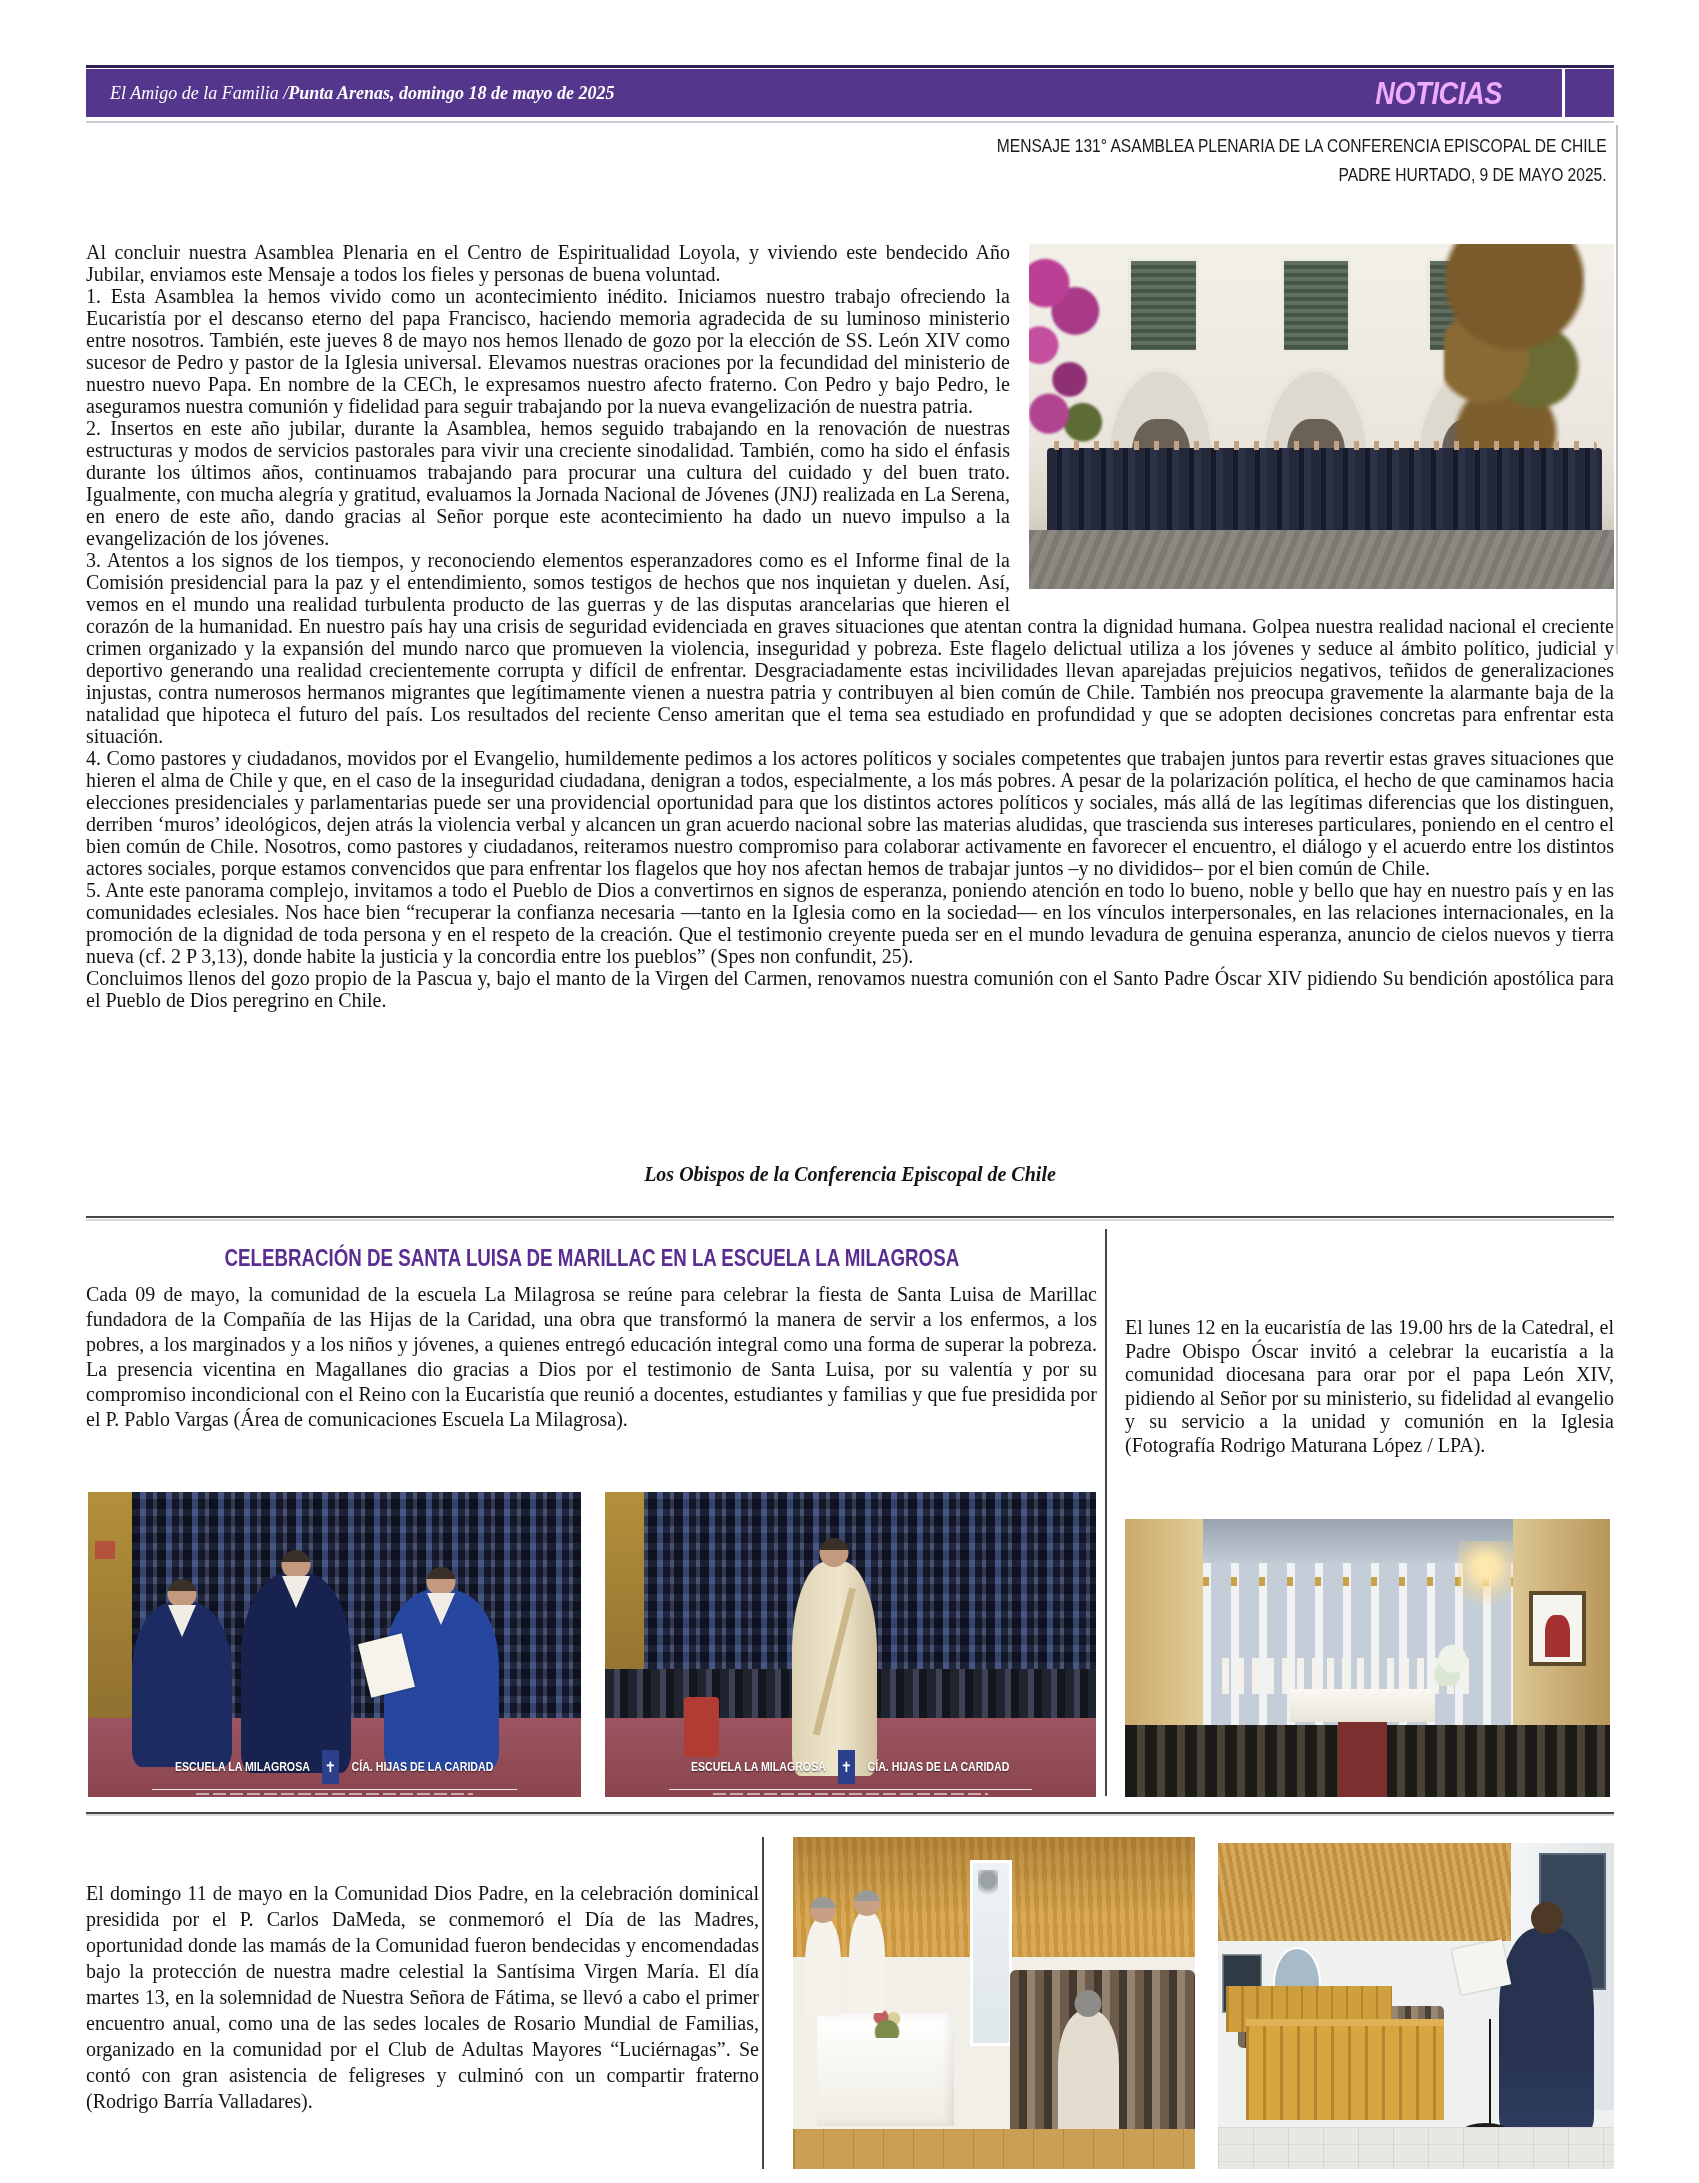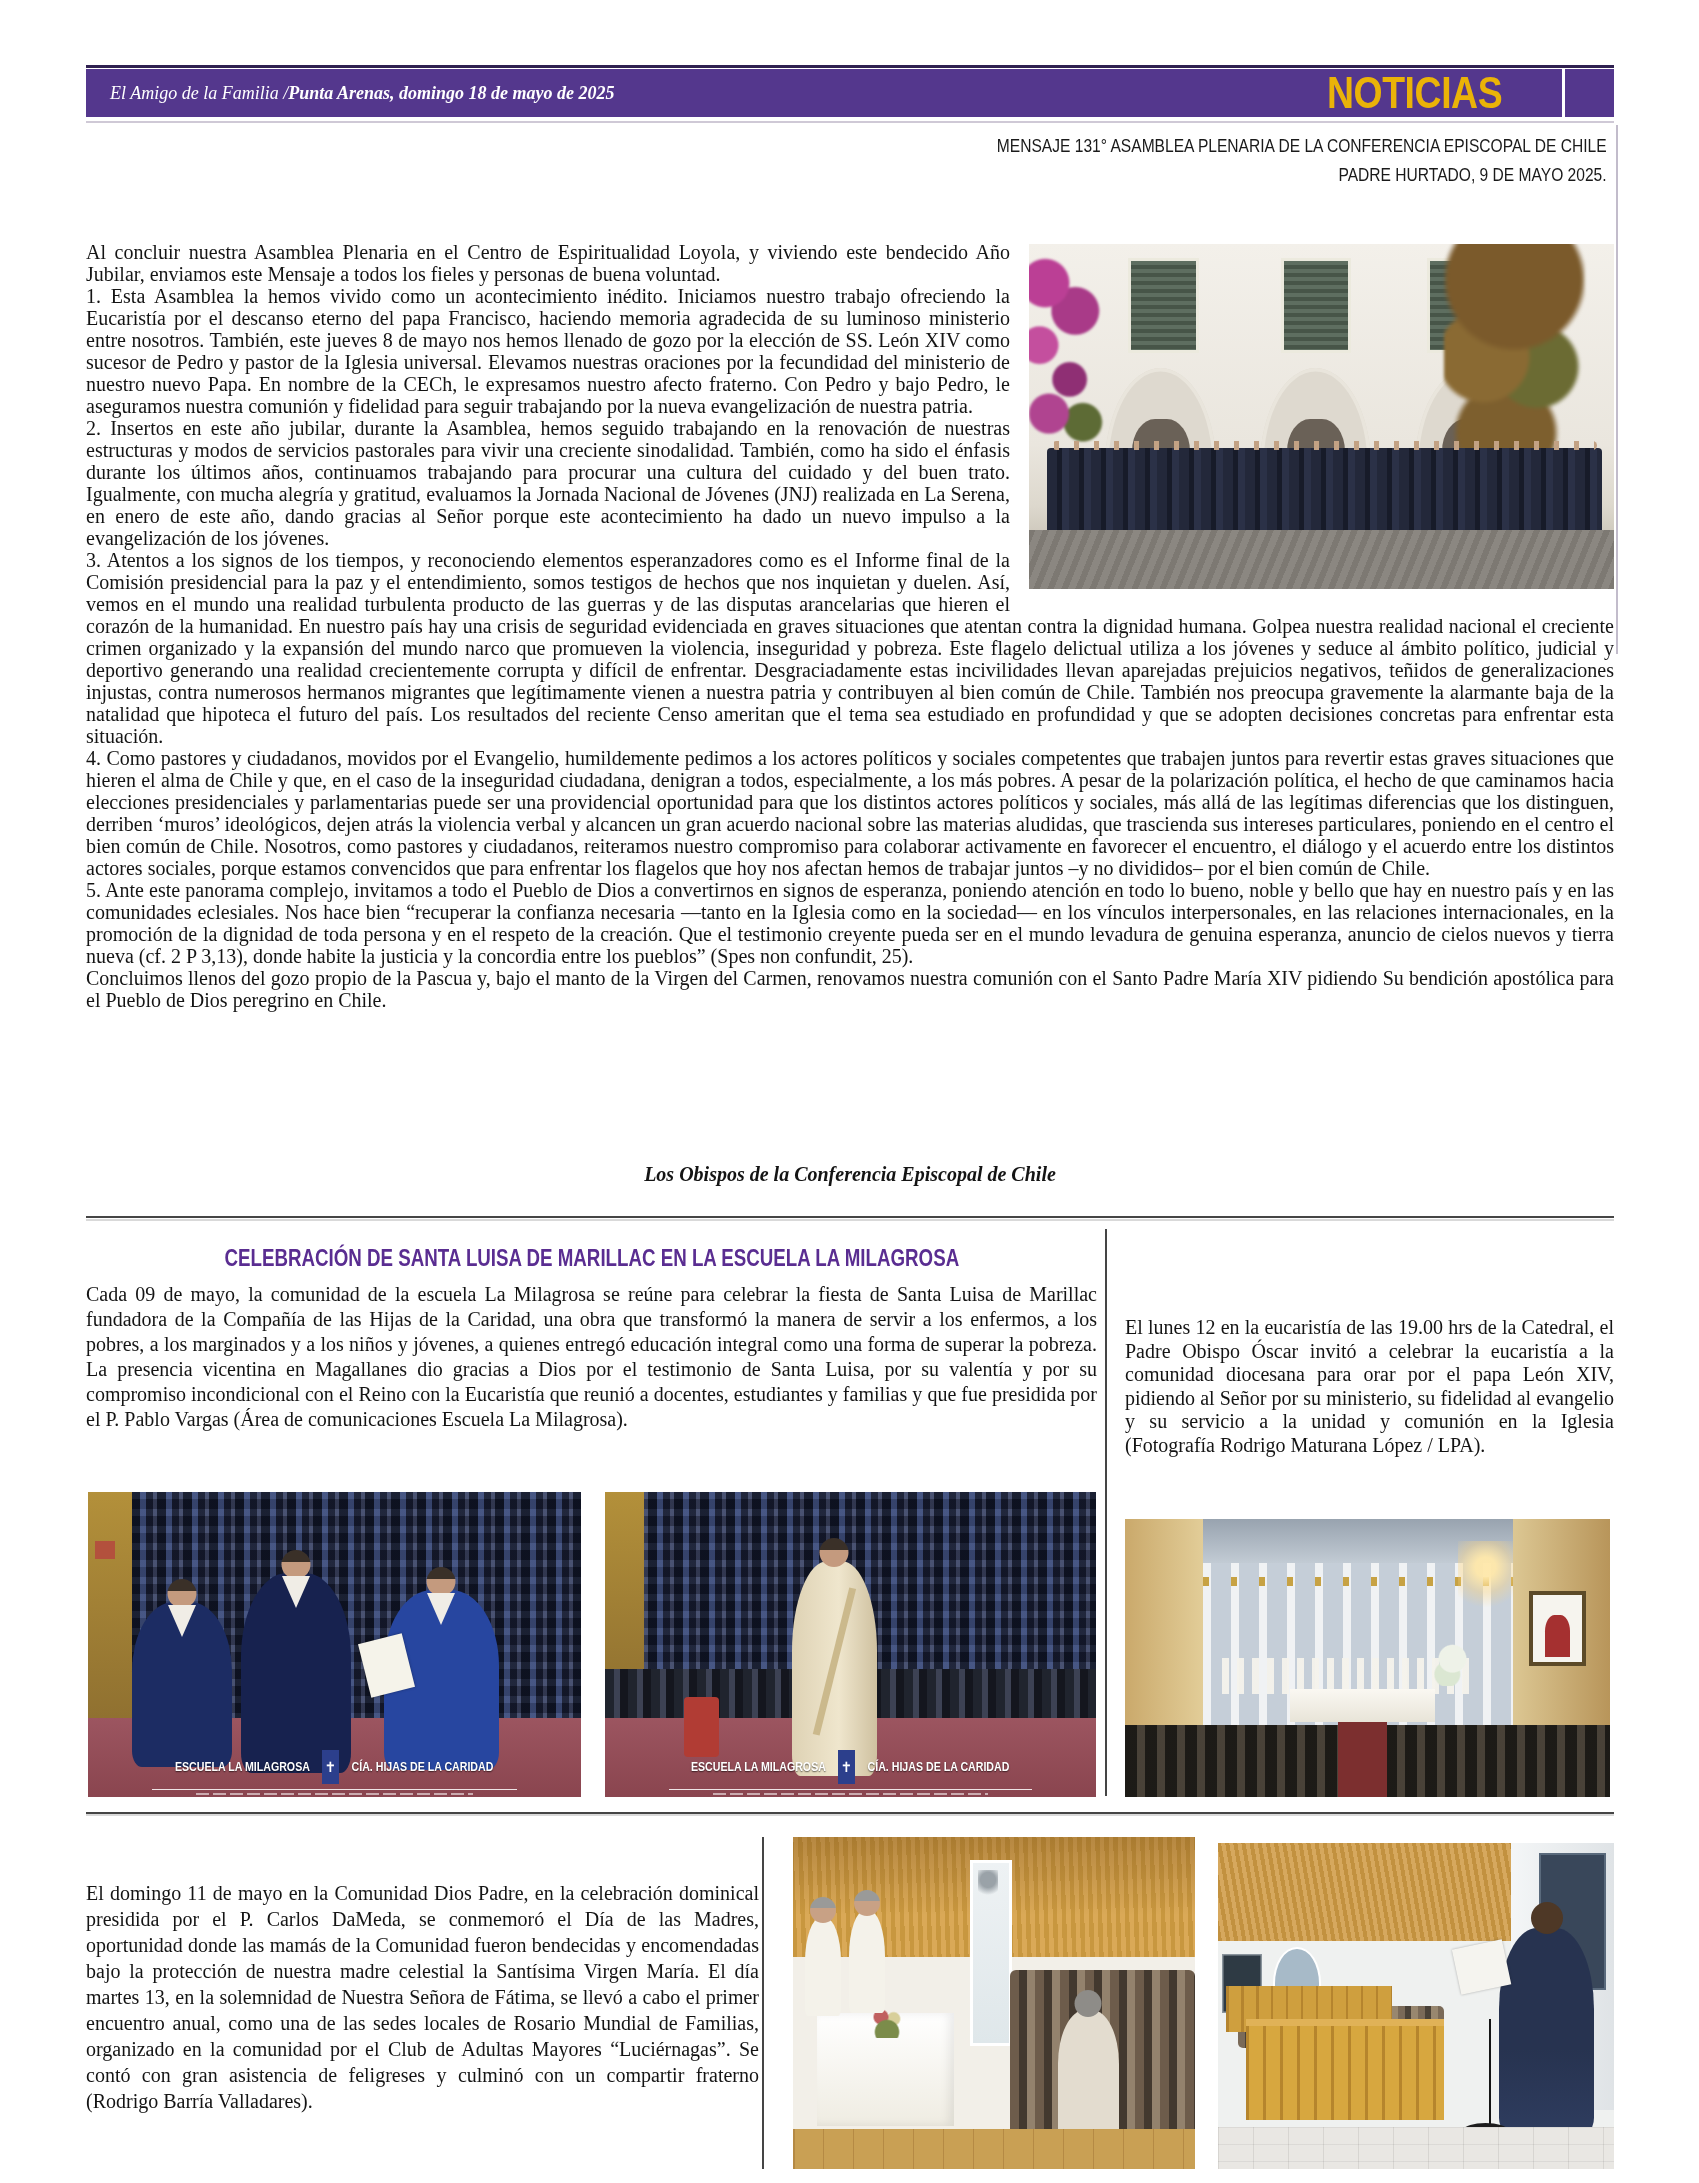--- a/index.html
+++ b/index.html
@@ -10,22 +10,22 @@
   #topline{position:absolute;left:86px;top:65px;width:1528px;height:2.5px;background:#2f2150;}
   #mastbar{position:absolute;left:86px;top:69px;width:1476px;height:48px;background:#54378d;}
   #mastsquare{position:absolute;left:1565px;top:69px;width:49px;height:48px;background:#54378d;}
   #mastshadow{position:absolute;left:86px;top:121px;width:1528px;height:2px;background:#cfc9d6;}
   #rightrule{position:absolute;left:1616px;top:125px;width:1.5px;height:529px;background:#c2bccb;}
   .mast-left{position:absolute;left:24px;top:0;height:48px;display:flex;align-items:center;
              color:#fff;font-size:18px;font-style:italic;white-space:nowrap;justify-content:space-between;}
   .mast-left .plain{font-weight:400;}
   .mast-left .bold{font-weight:700;}
   .mast-right{position:absolute;right:60px;top:0;height:48px;display:flex;align-items:center;
-              color:#eab308;font-family:"Liberation Sans",sans-serif;font-weight:700;
-              font-size:44px;letter-spacing:-0.5px;}
+              color:#f0abfc;font-family:"Liberation Sans",sans-serif;font-weight:700;font-style:italic;
+              font-size:32px;letter-spacing:-0.5px;}
   .mast-right span{display:inline-block;transform:scaleX(.85);transform-origin:100% 50%;}
 
   
   #dateline{position:absolute;right:93px;top:131px;text-align:right;
             font-family:"Liberation Sans",sans-serif;font-size:19px;line-height:29px;color:#1a1a1a;}
   #dateline div{transform:scaleX(.82);transform-origin:100% 50%;white-space:nowrap;}
 
   
   .head-purple{color:#5a2d91;font-family:"Liberation Sans",sans-serif;font-weight:700;}
   #main-title{position:absolute;left:86px;top:204px;width:1528px;text-align:center;}
@@ -244,21 +244,21 @@
       <div class="pa-vine"></div>
       <div class="pa-people"></div>
       <div class="pa-ground"></div>
     </div>
     <p>Al concluir nuestra Asamblea Plenaria en el Centro de Espiritualidad Loyola, y viviendo este bendecido Año Jubilar, enviamos este Mensaje a todos los fieles y personas de buena voluntad.</p>
     <p>1. Esta Asamblea la hemos vivido como un acontecimiento inédito. Iniciamos nuestro trabajo ofreciendo la Eucaristía por el descanso eterno del papa Francisco, haciendo memoria agradecida de su luminoso ministerio entre nosotros. También, este jueves 8 de mayo nos hemos llenado de gozo por la elección de SS. León XIV como sucesor de Pedro y pastor de la Iglesia universal. Elevamos nuestras oraciones por la fecundidad del ministerio de nuestro nuevo Papa. En nombre de la CECh, le expresamos nuestro afecto fraterno. Con Pedro y bajo Pedro, le aseguramos nuestra comunión y fidelidad para seguir trabajando por la nueva evangelización de nuestra patria.</p>
     <p>2. Insertos en este año jubilar, durante la Asamblea, hemos seguido trabajando en la renovación de nuestras estructuras y modos de servicios pastorales para vivir una creciente sinodalidad. También, como ha sido el énfasis durante los últimos años, continuamos trabajando para procurar una cultura del cuidado y del buen trato. Igualmente, con mucha alegría y gratitud, evaluamos la Jornada Nacional de Jóvenes (JNJ) realizada en La Serena, en enero de este año, dando gracias al Señor porque este acontecimiento ha dado un nuevo impulso a la evangelización de los jóvenes.</p>
     <p>3. Atentos a los signos de los tiempos, y reconociendo elementos esperanzadores como es el Informe final de la Comisión presidencial para la paz y el entendimiento, somos testigos de hechos que nos inquietan y duelen. Así, vemos en el mundo una realidad turbulenta producto de las guerras y de las disputas arancelarias que hieren el corazón de la humanidad. En nuestro país hay una crisis de seguridad evidenciada en graves situaciones que atentan contra la dignidad humana. Golpea nuestra realidad nacional el creciente crimen organizado y la expansión del mundo narco que promueven la violencia, inseguridad y pobreza. Este flagelo delictual utiliza a los jóvenes y seduce al ámbito político, judicial y deportivo generando una realidad crecientemente corrupta y difícil de enfrentar. Desgraciadamente estas incivilidades llevan aparejadas prejuicios negativos, teñidos de generalizaciones injustas, contra numerosos hermanos migrantes que legítimamente vienen a nuestra patria y contribuyen al bien común de Chile. También nos preocupa gravemente la alarmante baja de la natalidad que hipoteca el futuro del país. Los resultados del reciente Censo ameritan que el tema sea estudiado en profundidad y que se adopten decisiones concretas para enfrentar esta situación.</p>
     <p>4. Como pastores y ciudadanos, movidos por el Evangelio, humildemente pedimos a los actores políticos y sociales competentes que trabajen juntos para revertir estas graves situaciones que hieren el alma de Chile y que, en el caso de la inseguridad ciudadana, denigran a todos, especialmente, a los más pobres. A pesar de la polarización política, el hecho de que caminamos hacia elecciones presidenciales y parlamentarias puede ser una providencial oportunidad para que los distintos actores políticos y sociales, más allá de las legítimas diferencias que los distinguen, derriben ‘muros’ ideológicos, dejen atrás la violencia verbal y alcancen un gran acuerdo nacional sobre las materias aludidas, que trascienda sus intereses particulares, poniendo en el centro el bien común de Chile. Nosotros, como pastores y ciudadanos, reiteramos nuestro compromiso para colaborar activamente en favorecer el encuentro, el diálogo y el acuerdo entre los distintos actores sociales, porque estamos convencidos que para enfrentar los flagelos que hoy nos afectan hemos de trabajar juntos –y no divididos– por el bien común de Chile.</p>
     <p>5. Ante este panorama complejo, invitamos a todo el Pueblo de Dios a convertirnos en signos de esperanza, poniendo atención en todo lo bueno, noble y bello que hay en nuestro país y en las comunidades eclesiales. Nos hace bien “recuperar la confianza necesaria —tanto en la Iglesia como en la sociedad— en los vínculos interpersonales, en las relaciones internacionales, en la promoción de la dignidad de toda persona y en el respeto de la creación. Que el testimonio creyente pueda ser en el mundo levadura de genuina esperanza, anuncio de cielos nuevos y tierra nueva (cf. 2 P 3,13), donde habite la justicia y la concordia entre los pueblos” (Spes non confundit, 25).</p>
-    <p>Concluimos llenos del gozo propio de la Pascua y, bajo el manto de la Virgen del Carmen, renovamos nuestra comunión con el Santo Padre María XIV pidiendo Su bendición apostólica para el Pueblo de Dios peregrino en Chile.</p>
+    <p>Concluimos llenos del gozo propio de la Pascua y, bajo el manto de la Virgen del Carmen, renovamos nuestra comunión con el Santo Padre Óscar XIV pidiendo Su bendición apostólica para el Pueblo de Dios peregrino en Chile.</p>
   </div>
   <div id="signoff">Los Obispos de la Conferencia Episcopal de Chile</div>
 
   <div class="hr" style="left:86px;top:1216px;width:1528px"></div>
   <div class="hr-sh" style="left:86px;top:1219px;width:1528px"></div>
   <div class="vr" style="left:1105px;top:1229px;height:567px"></div>
 
   <div id="mid-left-title" class="head-purple col-title">
     <span>CELEBRACIÓN DE SANTA LUISA DE MARILLAC EN LA ESCUELA LA MILAGROSA</span>
   </div>

